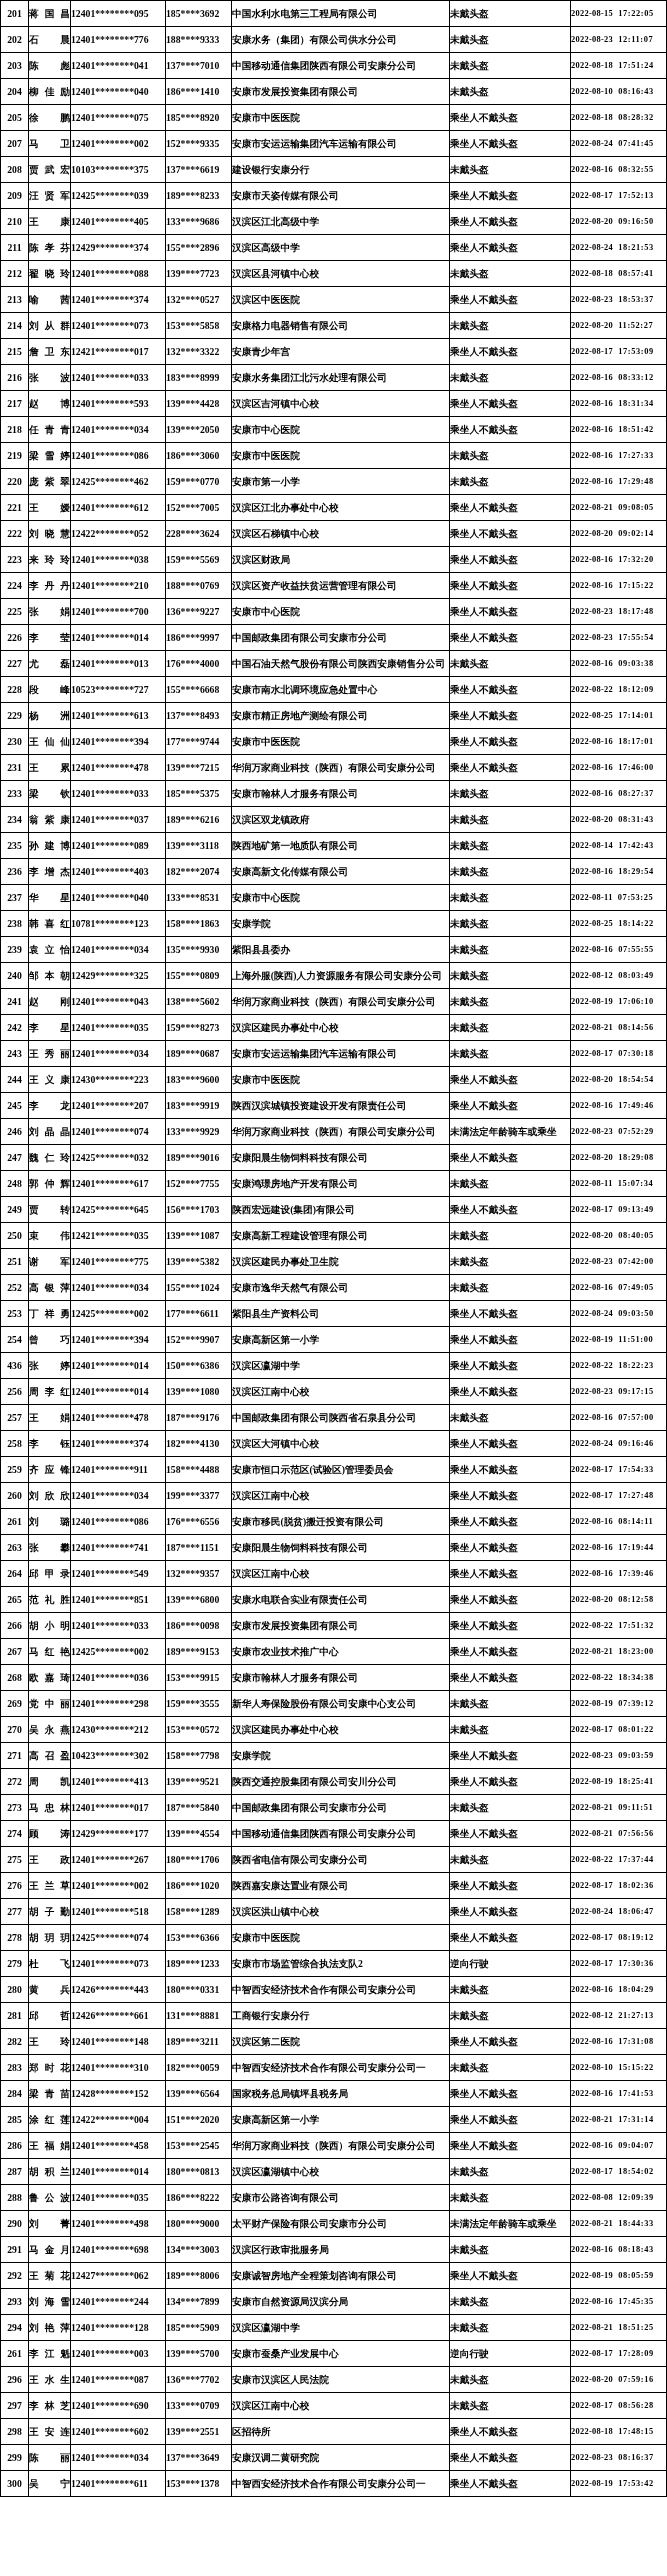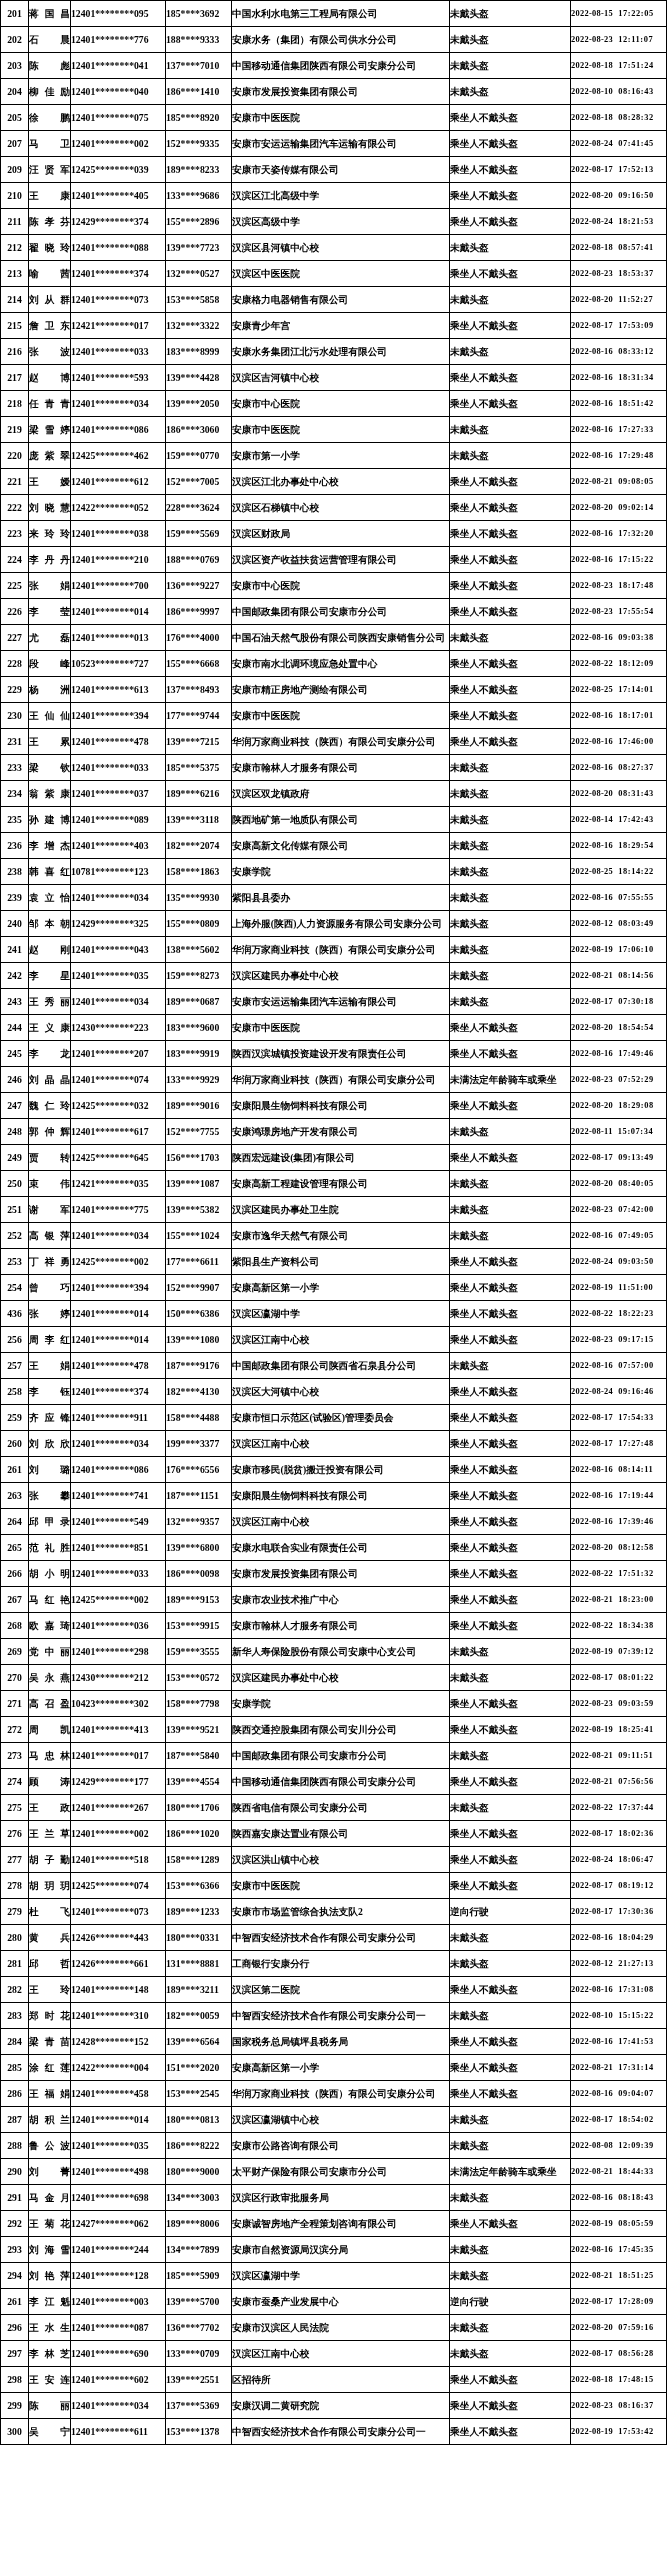--- a/index.html
+++ b/index.html
@@ -132,20 +132,29 @@
       <tr>
         <td class="col-index">207</td>
         <td class="col-name">马卫</td>
         <td class="col-id">12401********002</td>
         <td class="col-phone">152****9335</td>
         <td class="col-company">安康市安运运输集团汽车运输有限公司</td>
         <td class="col-violation">乘坐人不戴头盔</td>
         <td class="col-datetime"><span class="date-part">2022-08-24</span><span class="time-part">07:41:45</span></td>
       </tr>
       <tr>
+        <td class="col-index">208</td>
+        <td class="col-name">贾武宏</td>
+        <td class="col-id">10103********375</td>
+        <td class="col-phone">137****6619</td>
+        <td class="col-company">建设银行安康分行</td>
+        <td class="col-violation">未戴头盔</td>
+        <td class="col-datetime"><span class="date-part">2022-08-16</span><span class="time-part">08:32:55</span></td>
+      </tr>
+      <tr>
         <td class="col-index">209</td>
         <td class="col-name">汪贤军</td>
         <td class="col-id">12425********039</td>
         <td class="col-phone">189****8233</td>
         <td class="col-company">安康市天姿传媒有限公司</td>
         <td class="col-violation">乘坐人不戴头盔</td>
         <td class="col-datetime"><span class="date-part">2022-08-17</span><span class="time-part">17:52:13</span></td>
       </tr>
       <tr>
         <td class="col-index">210</td>
@@ -373,20 +382,29 @@
         <td class="col-datetime"><span class="date-part">2022-08-14</span><span class="time-part">17:42:43</span></td>
       </tr>
       <tr>
         <td class="col-index">236</td>
         <td class="col-name">李增杰</td>
         <td class="col-id">12401********403</td>
         <td class="col-phone">182****2074</td>
         <td class="col-company">安康高新文化传媒有限公司</td>
         <td class="col-violation">未戴头盔</td>
         <td class="col-datetime"><span class="date-part">2022-08-16</span><span class="time-part">18:29:54</span></td>
+      </tr>
+      <tr>
+        <td class="col-index">237</td>
+        <td class="col-name">华星</td>
+        <td class="col-id">12401********040</td>
+        <td class="col-phone">133****8531</td>
+        <td class="col-company">安康市中心医院</td>
+        <td class="col-violation">未戴头盔</td>
+        <td class="col-datetime"><span class="date-part">2022-08-11</span><span class="time-part">07:53:25</span></td>
       </tr>
       <tr>
         <td class="col-index">238</td>
         <td class="col-name">韩喜红</td>
         <td class="col-id">10781********123</td>
         <td class="col-phone">158****1863</td>
         <td class="col-company">安康学院</td>
         <td class="col-violation">未戴头盔</td>
         <td class="col-datetime"><span class="date-part">2022-08-25</span><span class="time-part">18:14:22</span></td>
       </tr>
@@ -909,21 +927,21 @@
         <td class="col-id">12401********602</td>
         <td class="col-phone">139****2551</td>
         <td class="col-company">区招待所</td>
         <td class="col-violation">乘坐人不戴头盔</td>
         <td class="col-datetime"><span class="date-part">2022-08-18</span><span class="time-part">17:48:15</span></td>
       </tr>
       <tr>
         <td class="col-index">299</td>
         <td class="col-name">陈丽</td>
         <td class="col-id">12401********034</td>
-        <td class="col-phone">137****5369</td>
+        <td class="col-phone">137****3649</td>
         <td class="col-company">安康汉调二黄研究院</td>
         <td class="col-violation">乘坐人不戴头盔</td>
         <td class="col-datetime"><span class="date-part">2022-08-23</span><span class="time-part">08:16:37</span></td>
       </tr>
       <tr>
         <td class="col-index">300</td>
         <td class="col-name">吴宁</td>
         <td class="col-id">12401********611</td>
         <td class="col-phone">153****1378</td>
         <td class="col-company">中智西安经济技术合作有限公司安康分公司一</td>

